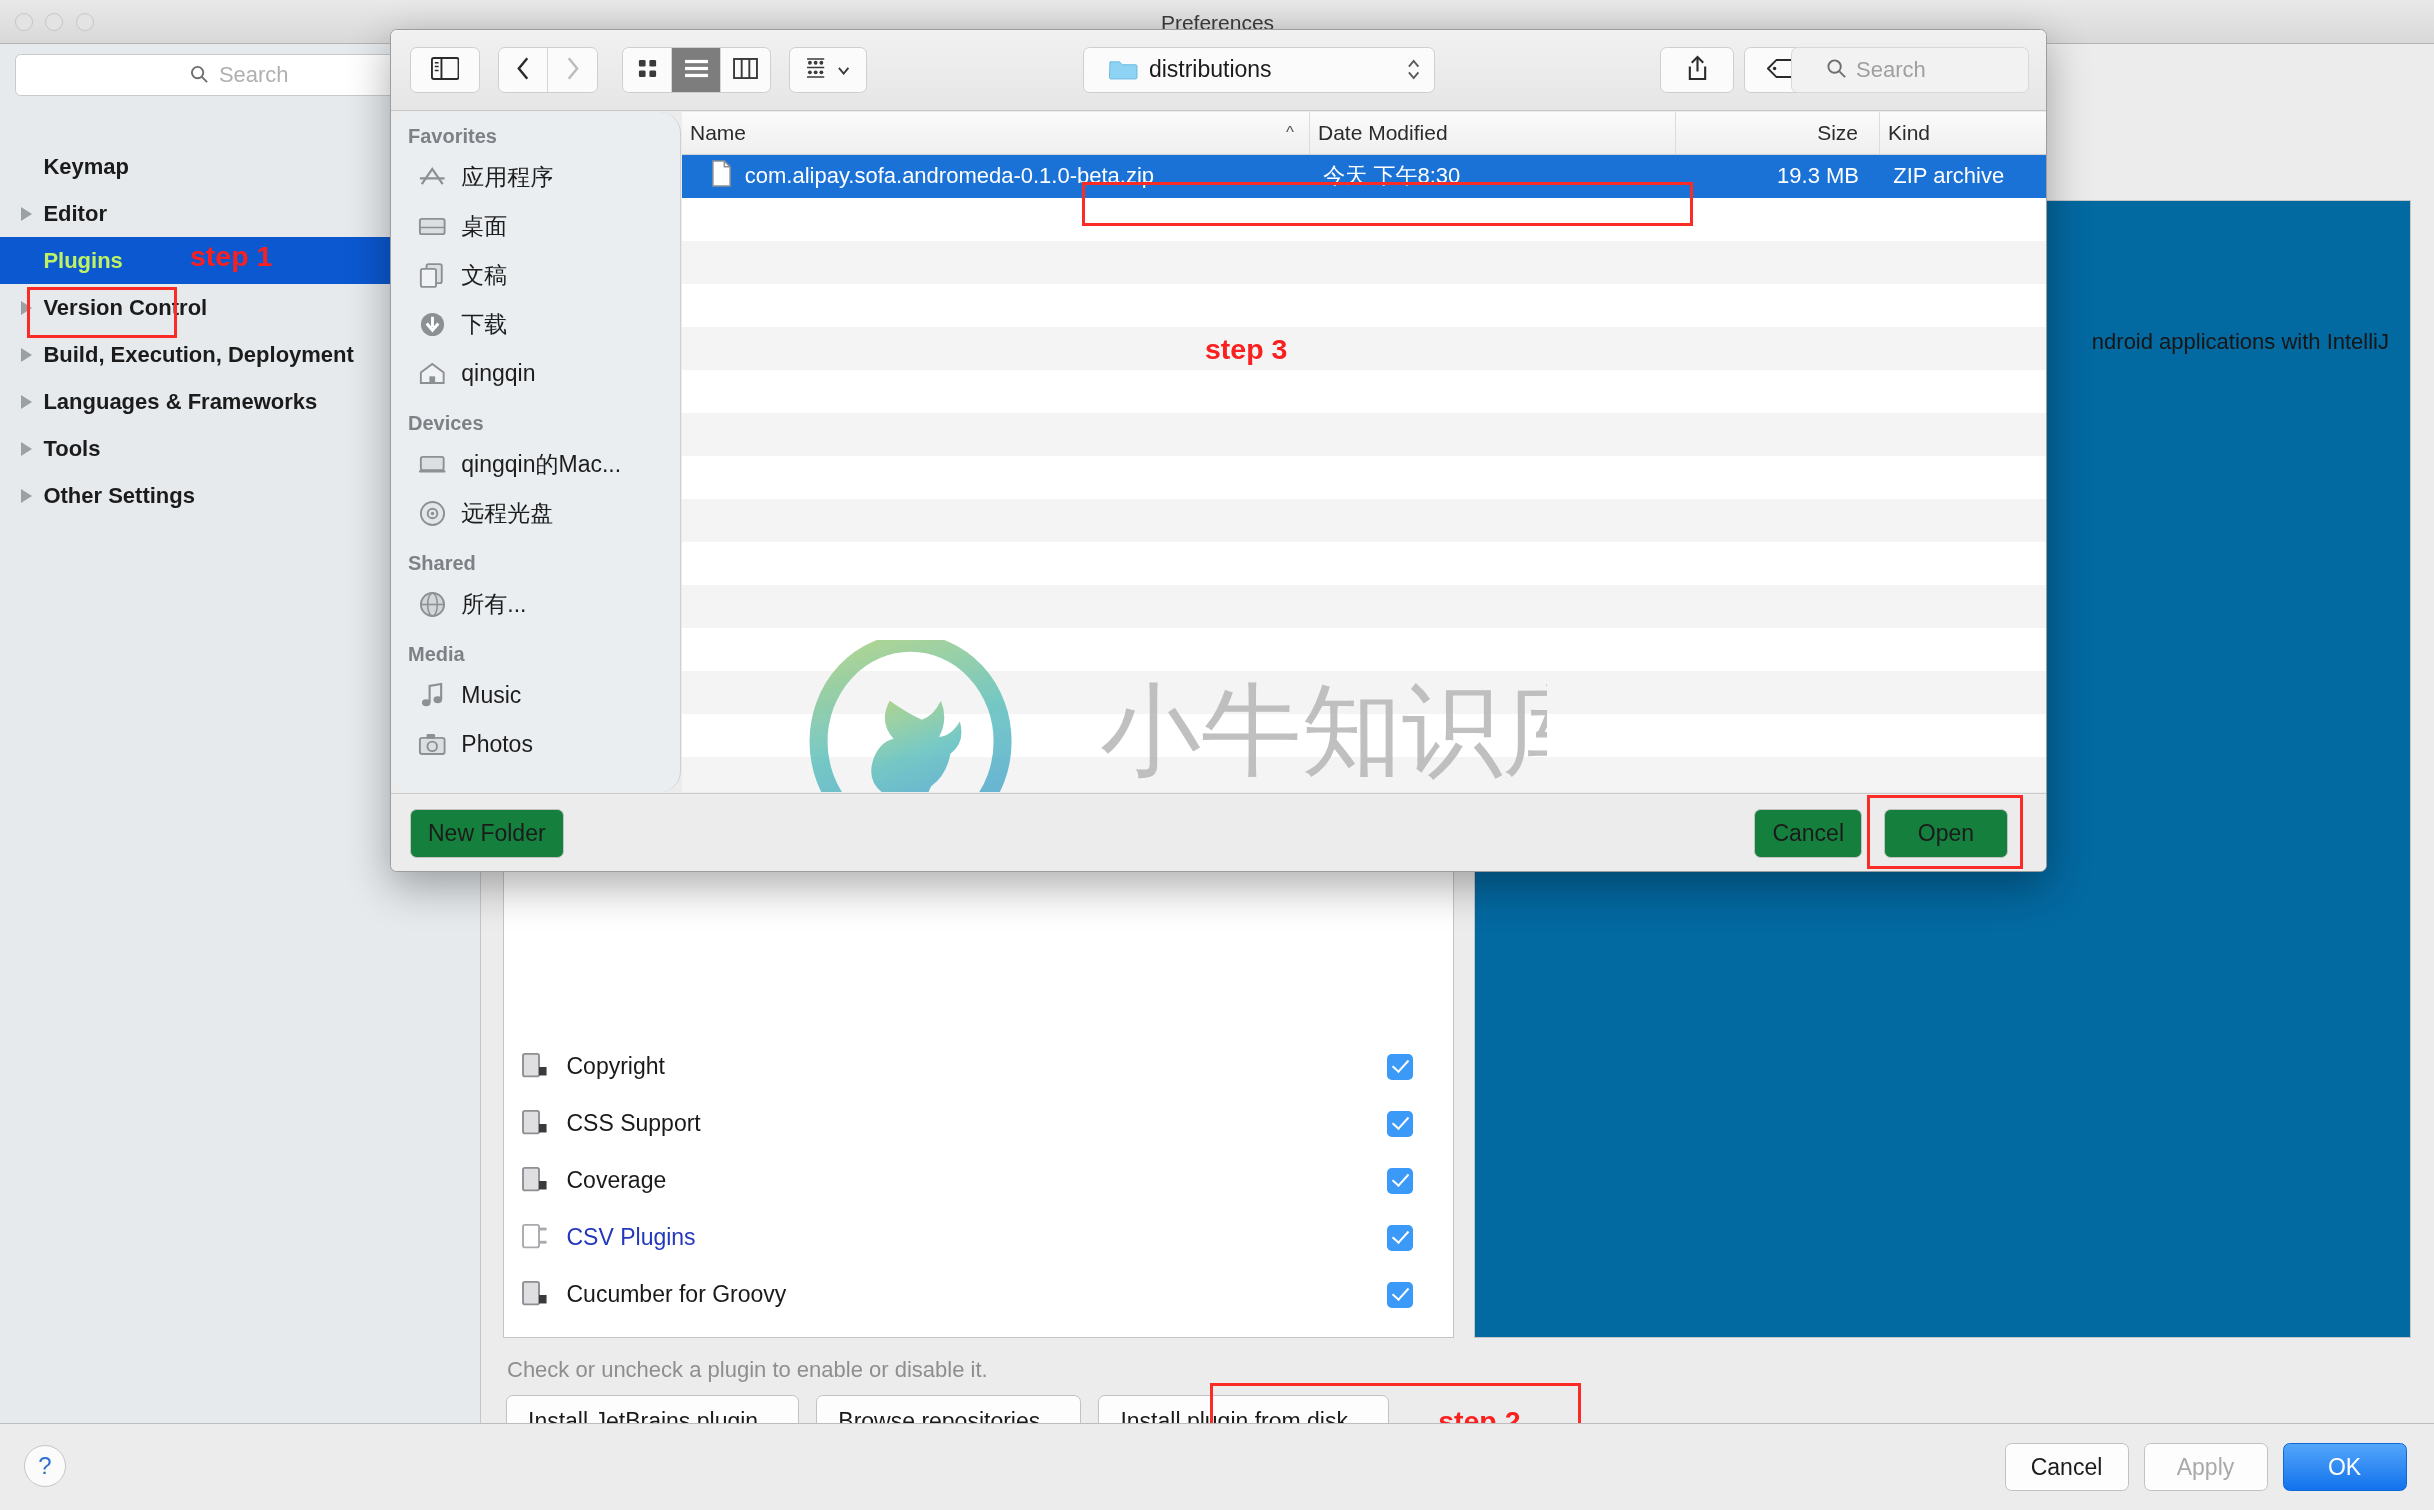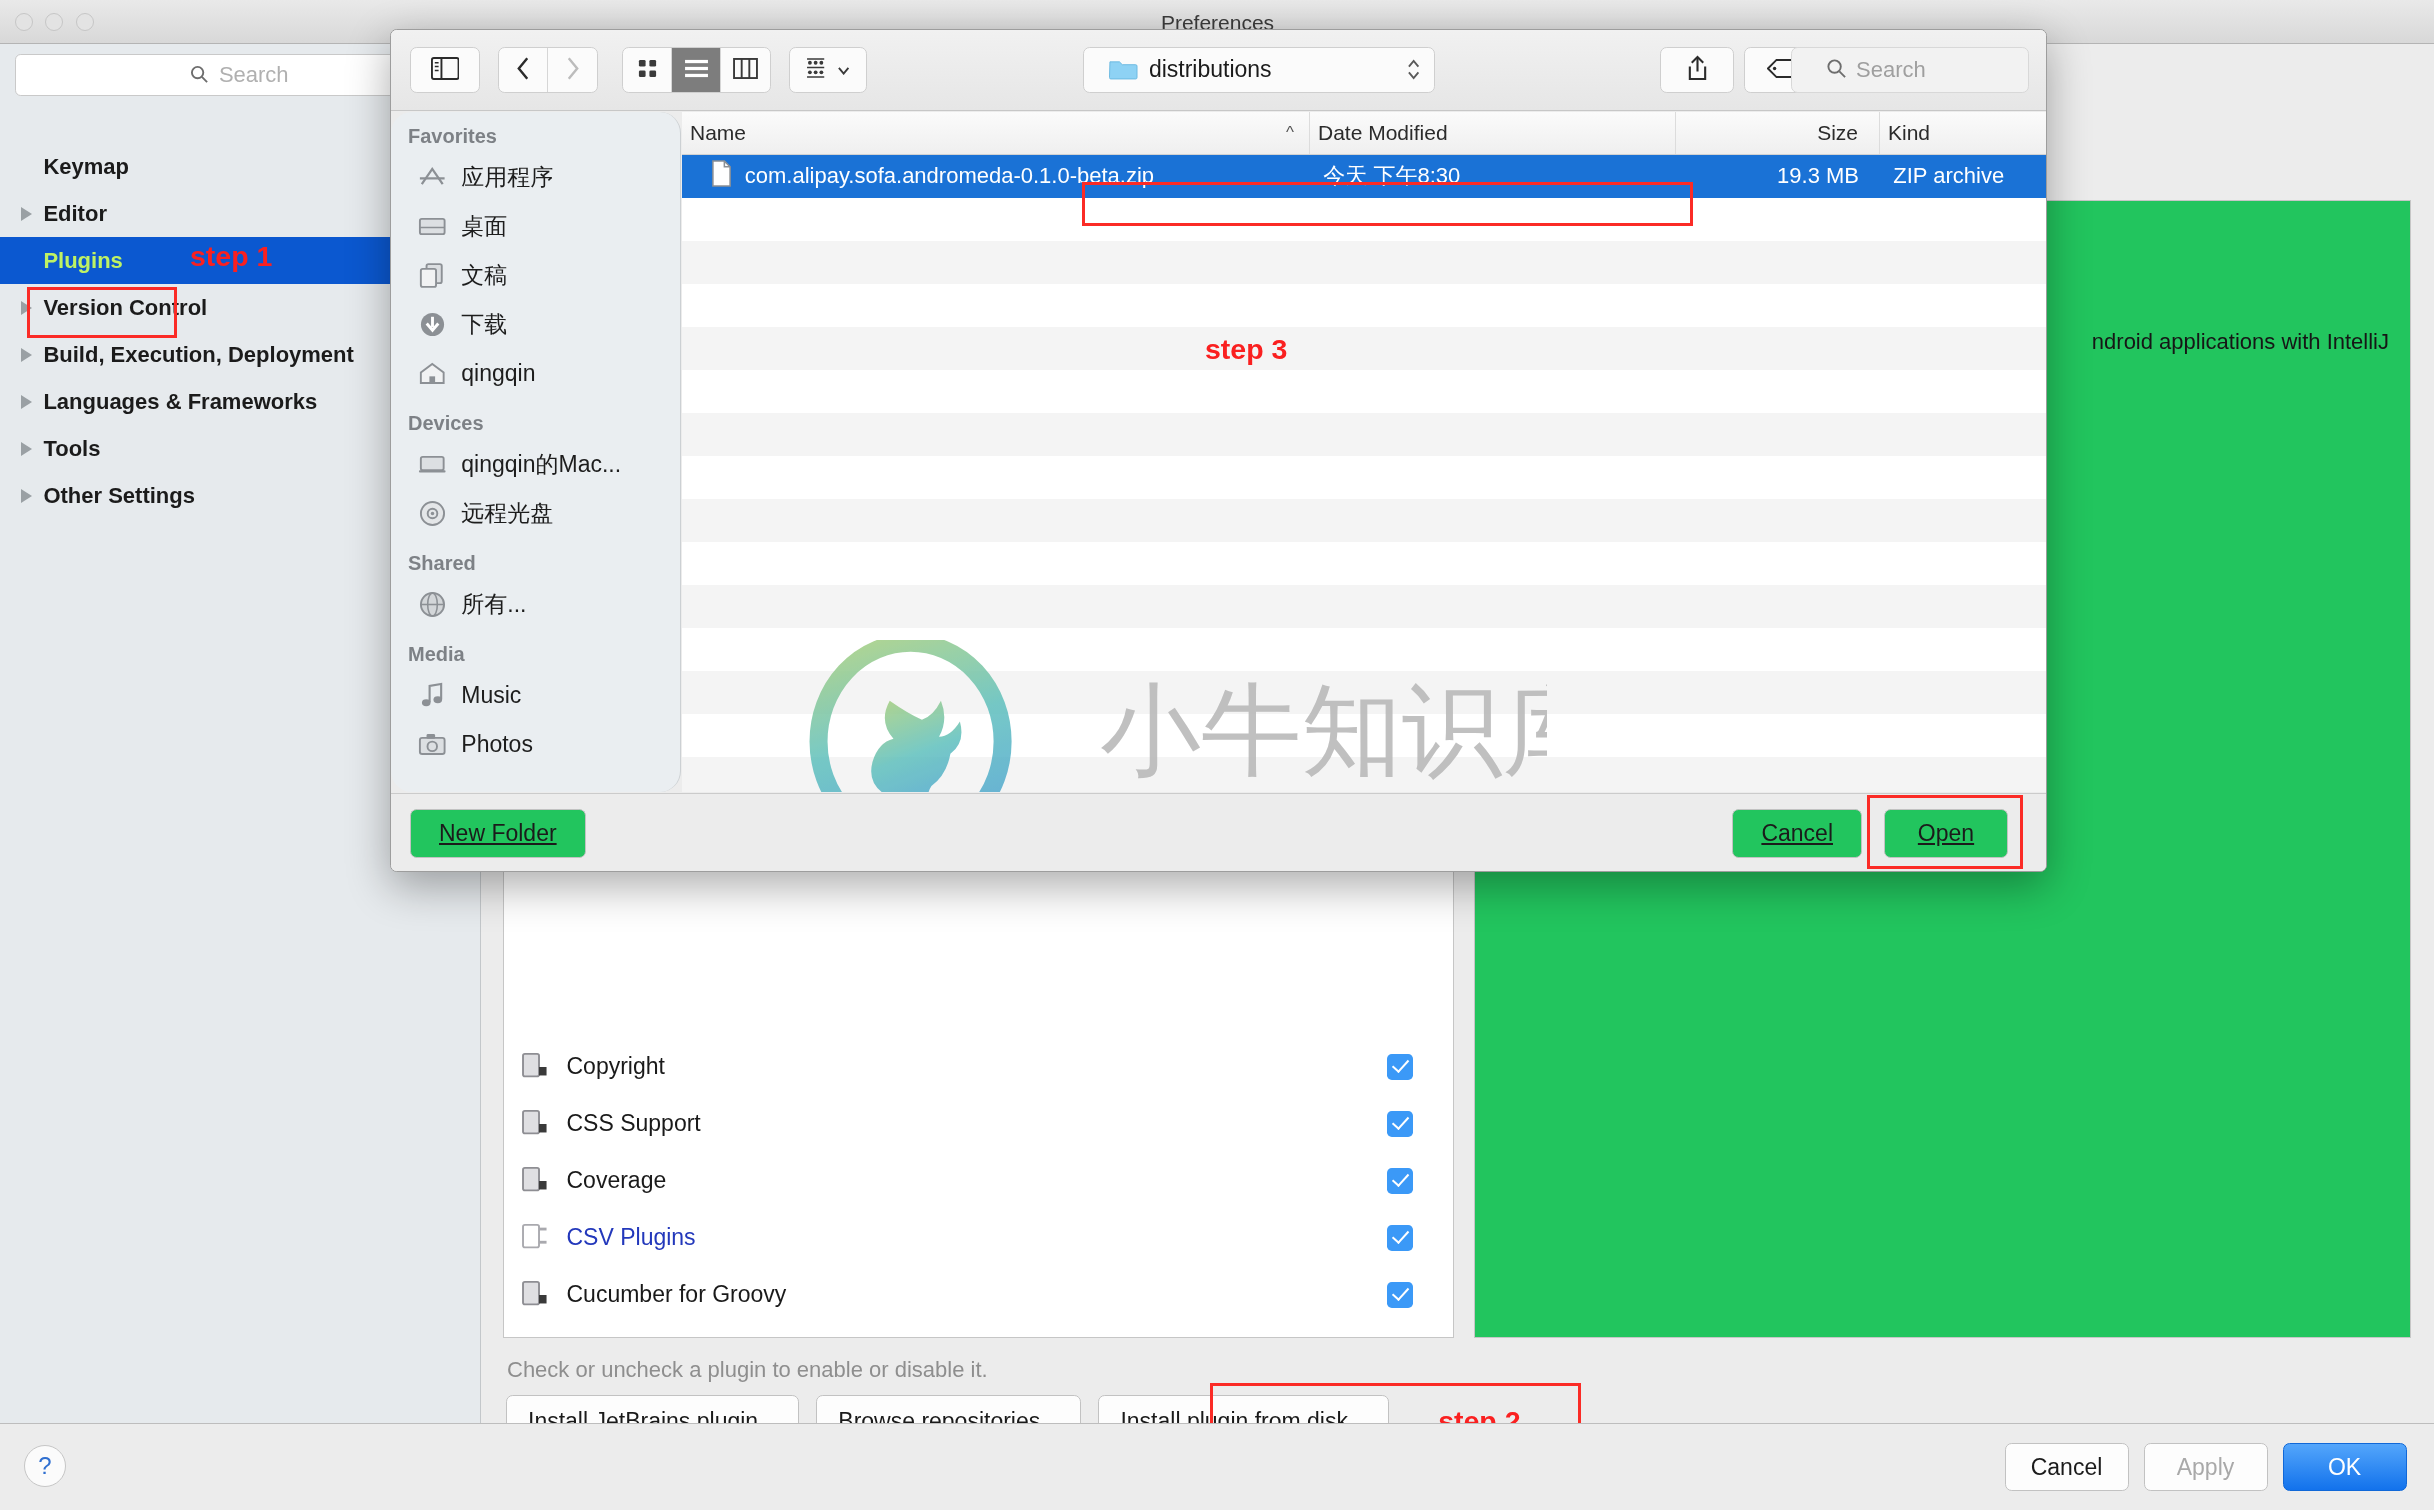--- a/index.html
+++ b/index.html
@@ -55,21 +55,21 @@
   .nav-item.selected { background: #0b58d0; color: #bef264; }
   .nav-item.selected .tri { visibility: hidden; }
 
   
   .content-pane {
     position: absolute; left: 482px; top: 0; width: 1953px; height: 1379px;
     background: #ececec;
   }
   .plugin-desc-pane {
     position: absolute; left: 992px; top: 156px; width: 937px; height: 1138px;
-    background: #22c55e; border: 1px solid #c6c6c6; text-decoration: underline;
+    background: #0369a1; border: 1px solid #c6c6c6; text-decoration: underline;
   }
   .plugin-desc-text {
     position: absolute; right: 21px; top: 128px; font-size: 22px; color: #161616;
     white-space: nowrap;
   }
 
   
   .plugin-list-box {
     position: absolute; left: 21px; top: 156px; width: 951px; height: 1138px;
     background: #ffffff; border: 1px solid #c6c6c6; overflow: hidden;
@@ -208,22 +208,22 @@
     position: absolute; left: 826px; top: 628px; width: 751px; height: 209px;
     pointer-events: none; opacity: 0.85;
   }
 
   .finder-footer {
     position: absolute; left: 0; top: 763px; width: 1657px; height: 80px;
     background: #ececec; border-top: 1px solid #cbcbcb;
   }
   .ff-btn {
     position: absolute; top: 15px; height: 49px; border-radius: 6.7px;
-    border: 1px solid #c2c2c2; background: #22c55e; font-size: 23px; color: #1b1b1b;
-    display: flex; align-items: center; justify-content: center; padding: 0 28px; text-decoration: underline;
+    border: 1px solid #c2c2c2; background: #15803d; font-size: 23px; color: #1b1b1b;
+    display: flex; align-items: center; justify-content: center; padding: 0 17px;
   }
 </style>
 </head>
 <body>
 
 <div class="root">
 
   <div class="prefs-titlebar">
     <div class="traffic">
       <div class="tl"></div>

